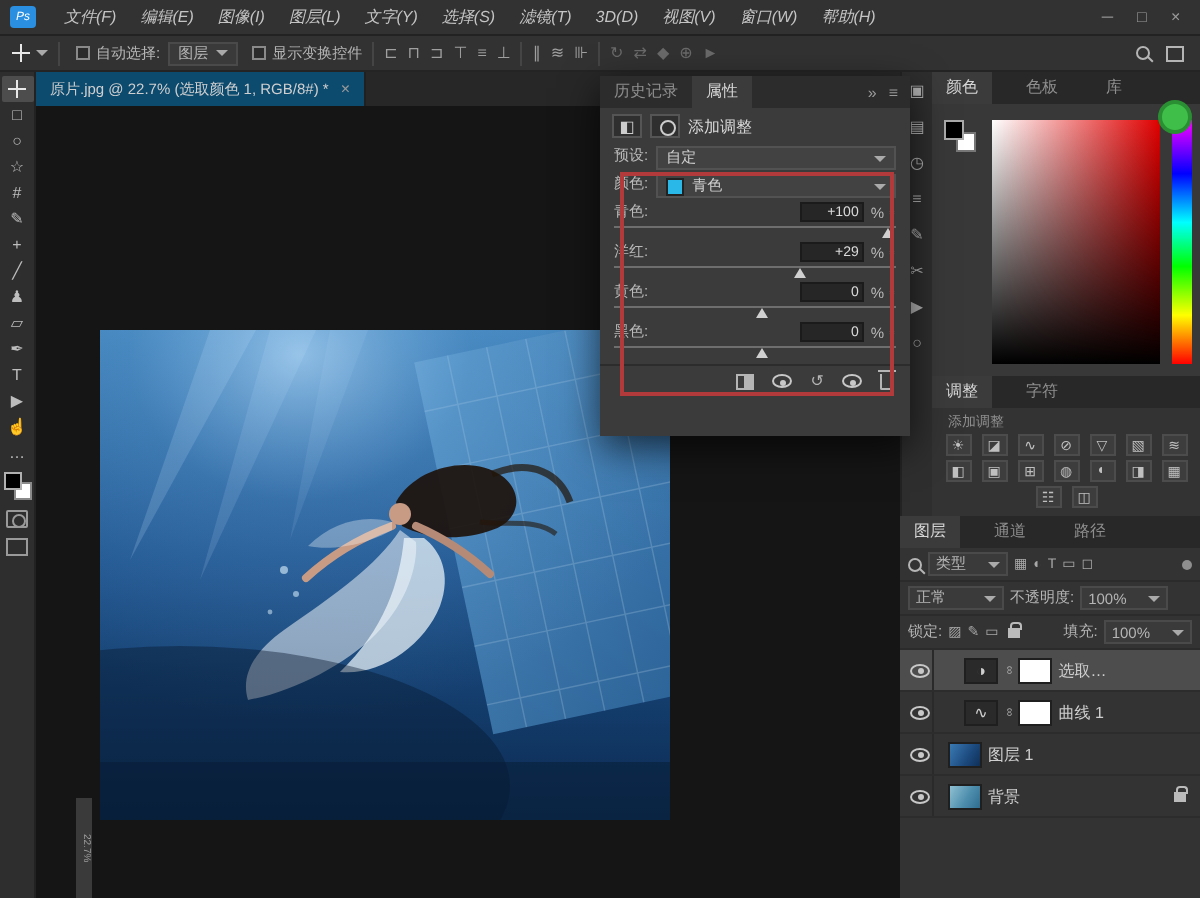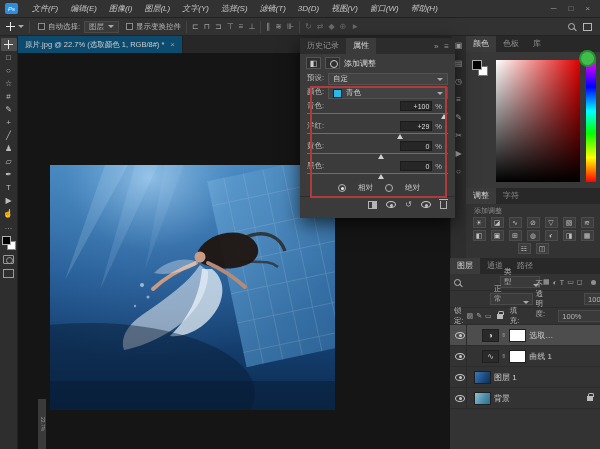--- a/index.html
+++ b/index.html
@@ -56,21 +56,21 @@
   .status-strip { position:absolute; left:20px; top:346px; width:8px; height:50px; background:#3a3a3a;
                   color:#9a9a9a; font-size:5px; writing-mode:vertical-rl; text-align:center; overflow:hidden; }
 
   
   .dock-strip { position:absolute; left:450px; top:36px; width:16px; height:222px; background:#2e2e2e;
                 border-left:1px solid #232323; display:flex; flex-direction:column; align-items:center;
                 padding-top:5px; gap:9px; font-size:8px; color:#b2b2b2; }
 
   
   .panel { position:absolute; background:#333; font-size:8px; }
-  .ptabs { height:16px; background:#282828; display:flex; align-items:center; }
+  .ptabs { height:16px; background:#282828; display:flex; align-items:center;gap:10px; }
   .ptab { padding:0 7px; height:16px; line-height:16px; color:#8e8e8e; white-space:nowrap; }
   .ptab.active { background:#3b3b3b; color:#d6d6d6; }
 
   
   .color-panel { left:466px; top:36px; width:134px; height:152px; }
   .cp-body { position:relative; height:136px; background:#383838; }
   .mini-fgbg { position:absolute; left:6px; top:8px; width:16px; height:16px; }
   .mini-fgbg .b { position:absolute; right:0; bottom:0; width:10px; height:10px; background:#fff; border:1px solid #777; }
   .mini-fgbg .f { position:absolute; left:0; top:0; width:10px; height:10px; background:#000; border:1px solid #aaa; z-index:2; }
   .satsq { position:absolute; left:30px; top:8px; width:84px; height:122px;
@@ -102,21 +102,21 @@
   .eyecell { width:14px; display:flex; justify-content:center; border-right:1px solid #2a2a2a; align-self:stretch; align-items:center; }
   .thumb { width:17px; height:13px; flex:0 0 auto; border:1px solid #1f1f1f; }
   .thumb.adj { background:#2a2a2a; color:#cfcfcf; font-size:8px; display:flex; align-items:center; justify-content:center; }
   .thumb.mask { background:#fff; }
   .thumb.img1 { background:linear-gradient(120deg,#3a7ab3 0%,#1c4a7e 60%,#0f3058 100%); }
   .thumb.img2 { background:linear-gradient(120deg,#8fc0d2 0%,#4f8fae 55%,#2f6c8e 100%); }
   .chain { display:inline-block; transform:rotate(90deg); font-size:6px; color:#aaa; }
   .lock { width:6px; height:5px; background:#bbb; position:relative; margin-left:auto; margin-right:4px; flex:0 0 auto; }
   .lock::before { content:""; position:absolute; top:-3px; left:1px; width:4px; height:3px;
                   border:1px solid #bbb; border-bottom:none; border-radius:2px 2px 0 0; }
-  .val-box { display:flex; align-items:flex-end; gap:21px; border:1px solid #4a4a4a; background:#3a3a3a; height:12px; padding:0 3px;margin-left:36px; }
+  .val-box { display:flex; align-items:center; gap:11px; border:1px solid #4a4a4a; background:#3a3a3a; height:12px; padding:0 3px; }
 
   
   .float-panel { left:300px; top:38px; width:155px; height:180px; background:#3b3b3b;
                  box-shadow:0 6px 18px rgba(0,0,0,.65); z-index:50; }
   .fp-tabbar { height:16px; background:#2c2c2c; display:flex; align-items:center; }
   .fp-tabbar .spacer { flex:1; }
   .fp-menu-icos { display:flex; gap:6px; padding-right:6px; color:#9a9a9a; font-size:8px; }
   .fp-header { display:flex; align-items:center; gap:4px; padding:3px 6px; }
   .hd-ico { width:15px; height:12px; border:1px solid #555; background:#2f2f2f; color:#ccc; font-size:8px;
             display:flex; align-items:center; justify-content:center; }
@@ -525,26 +525,20 @@
       <span class="steppers">
           <span>▲</span>
           <span>▼</span>
         </span>
     </div>
     <div class="sl-track">
         <span class="sl-thumb" style="left:50%;"></span>
       </div>
   </div>
 
-  <div class="fp-radios">
-    <span class="radio checked"></span>
-    <span>相对</span>
-    <span class="radio"></span>
-    <span>绝对</span>
-  </div>
 
   <div class="fp-footer">
     <span class="clip-ico"></span>
     <span class="eye"></span>
     <span>↺</span>
     <span class="eye"></span>
     <span class="trash"></span>
   </div>
 
   <div class="red-rect"></div>

